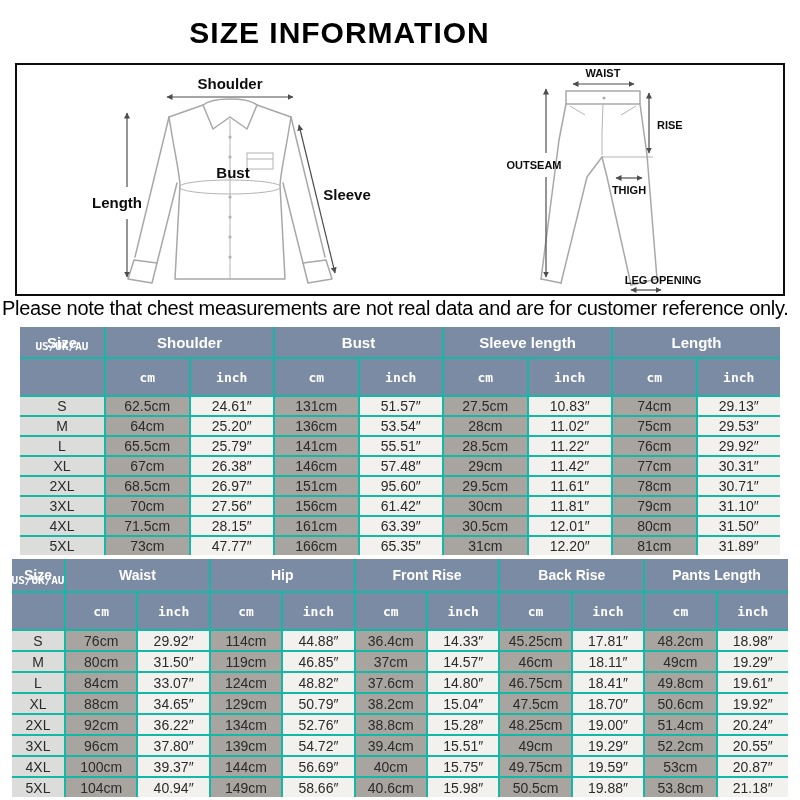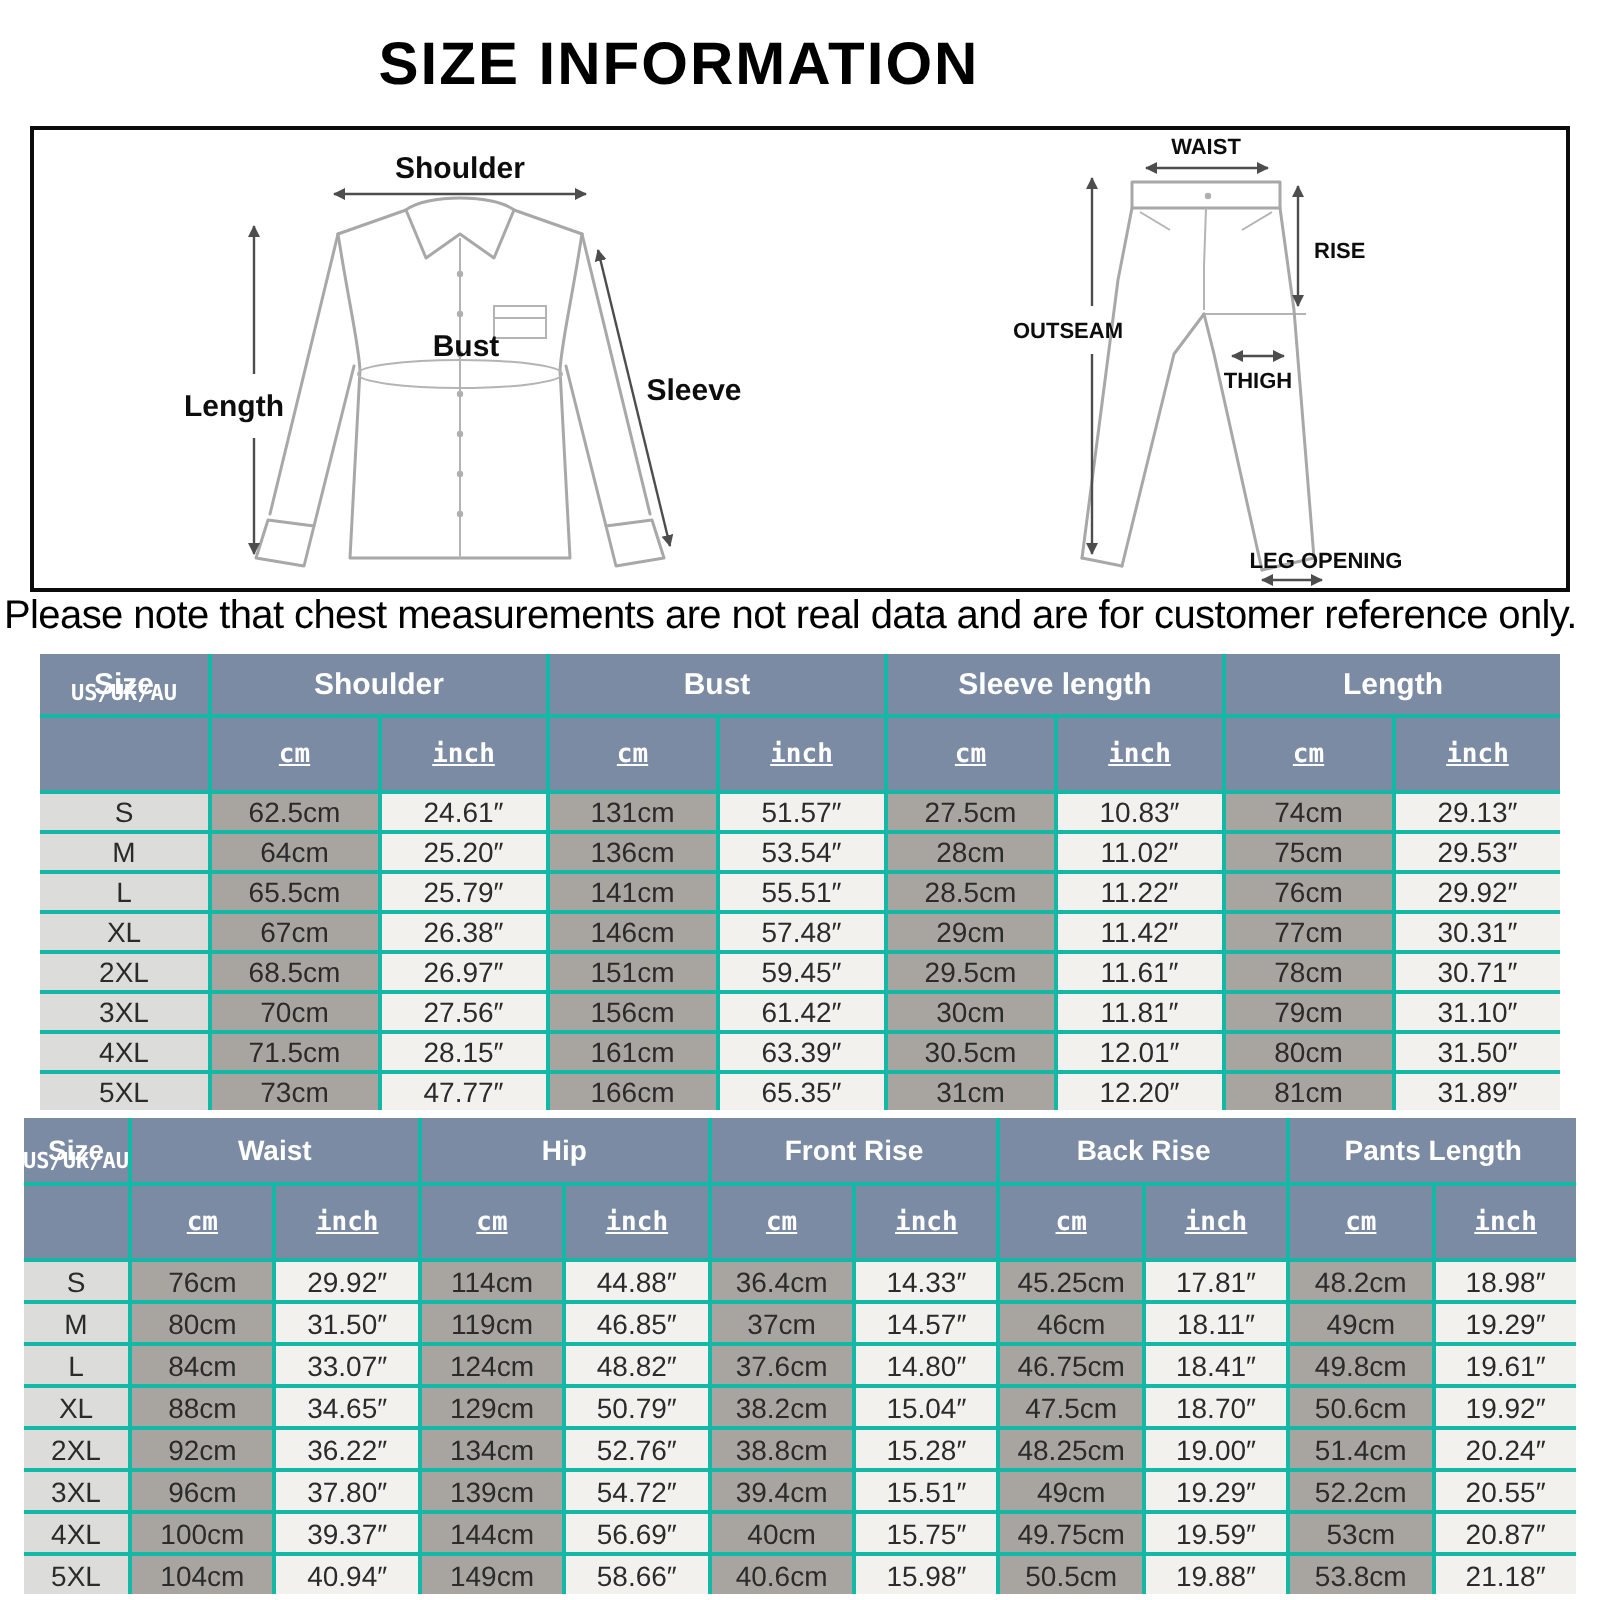--- a/index.html
+++ b/index.html
@@ -18,21 +18,21 @@
         letter-spacing:-0.3px;color:#000;white-space:nowrap;}
 
   .sizetable{position:absolute;display:grid;gap:2px;background:#14b8a6;}
   #table1{top:327px;left:20px;width:760px;grid-template-rows:30px 36px repeat(8,18px);}
   #table2{top:559px;left:12px;width:776px;grid-template-rows:32px 36px repeat(8,19px);}
 
   .hc{background:var(--header-bg,#7b8ba4);color:var(--header-text,#fff);
       display:flex;align-items:center;justify-content:center;font-weight:bold;}
   .hc.top{font-size:15px;}
   #table2 .hc.top{font-size:14px;}
-  .hc.unit{font-family:"DejaVu Sans Mono",monospace;font-size:13px;text-decoration:underline;}
+  .hc.unit{font-family:"DejaVu Sans Mono",monospace;font-size:13px;}
   .hc.subsize{flex-direction:column;font-family:"DejaVu Sans Mono",monospace;
               font-size:11px;line-height:1.3;gap:45px;}
 
   .dc{display:flex;align-items:center;justify-content:center;
       font-size:14px;color:#2b2b2b;}
   .dc.size{background:var(--size-bg,#dcdcda);}
   .dc.cm{background:var(--cm-bg,#a8a5a0);}
   .dc.inch{background:var(--inch-bg,#f2f1ee);}
 
   .g{fill:none;stroke:#a8a8a8;stroke-width:1.5;stroke-linejoin:round;stroke-linecap:round;}
@@ -171,21 +171,21 @@
     <div class="dc cm">146cm</div>
     <div class="dc inch">57.48″</div>
     <div class="dc cm">29cm</div>
     <div class="dc inch">11.42″</div>
     <div class="dc cm">77cm</div>
     <div class="dc inch">30.31″</div>
     <div class="dc size">2XL</div>
     <div class="dc cm">68.5cm</div>
     <div class="dc inch">26.97″</div>
     <div class="dc cm">151cm</div>
-    <div class="dc inch">59.45″</div>
+    <div class="dc inch">95.60″</div>
     <div class="dc cm">29.5cm</div>
     <div class="dc inch">11.61″</div>
     <div class="dc cm">78cm</div>
     <div class="dc inch">30.71″</div>
     <div class="dc size">3XL</div>
     <div class="dc cm">70cm</div>
     <div class="dc inch">27.56″</div>
     <div class="dc cm">156cm</div>
     <div class="dc inch">61.42″</div>
     <div class="dc cm">30cm</div>

